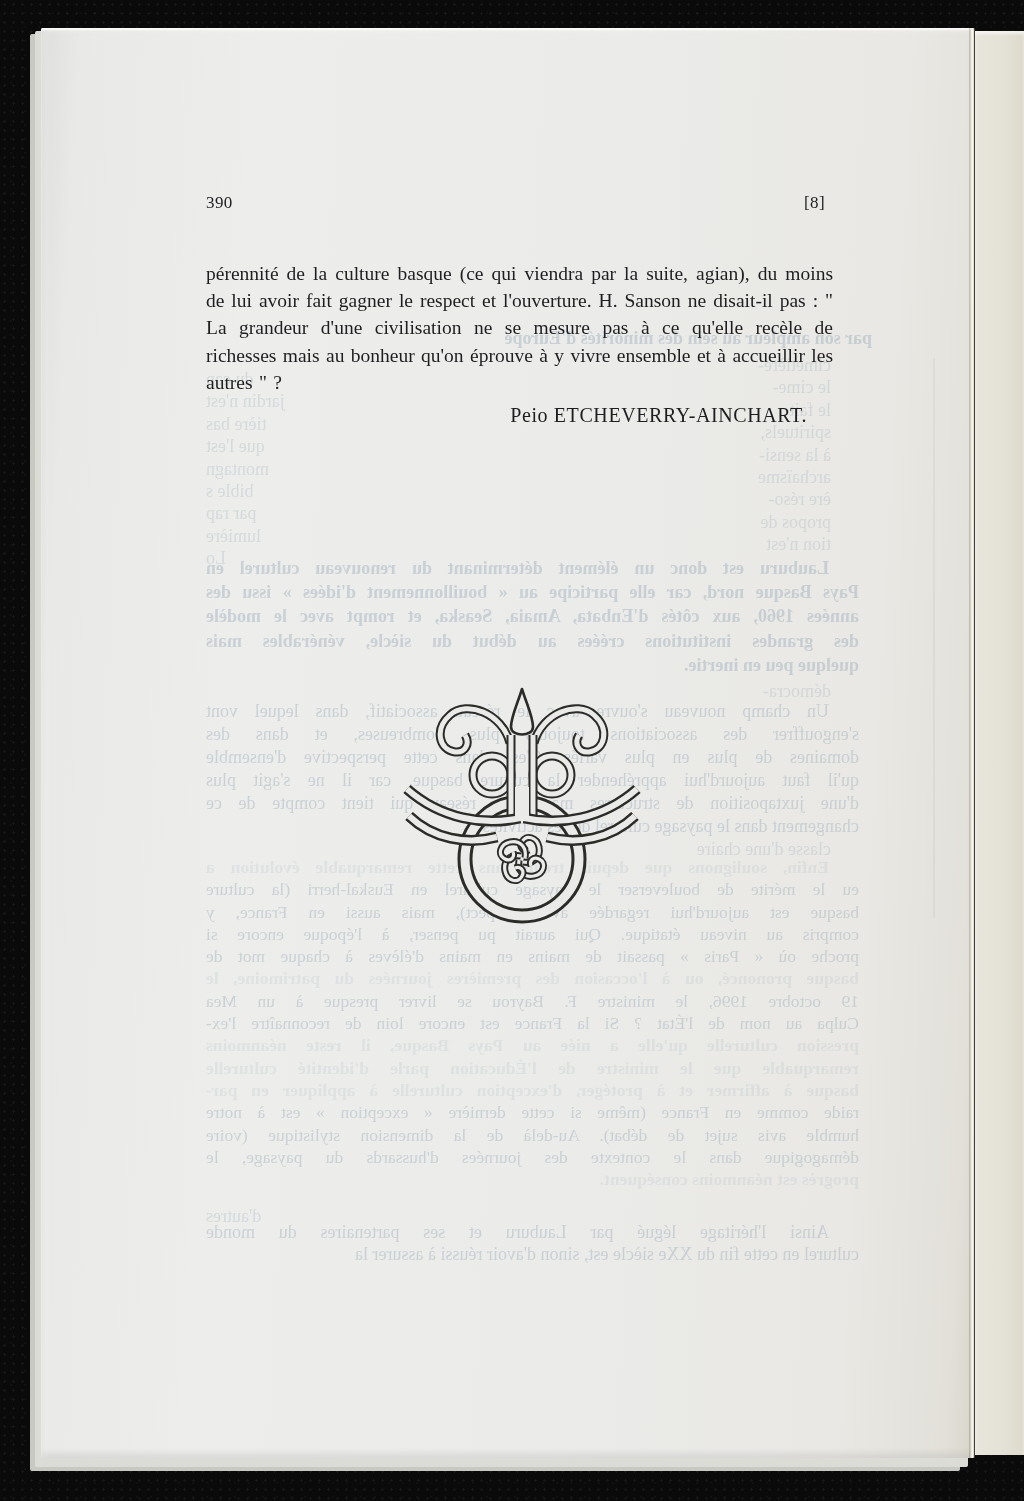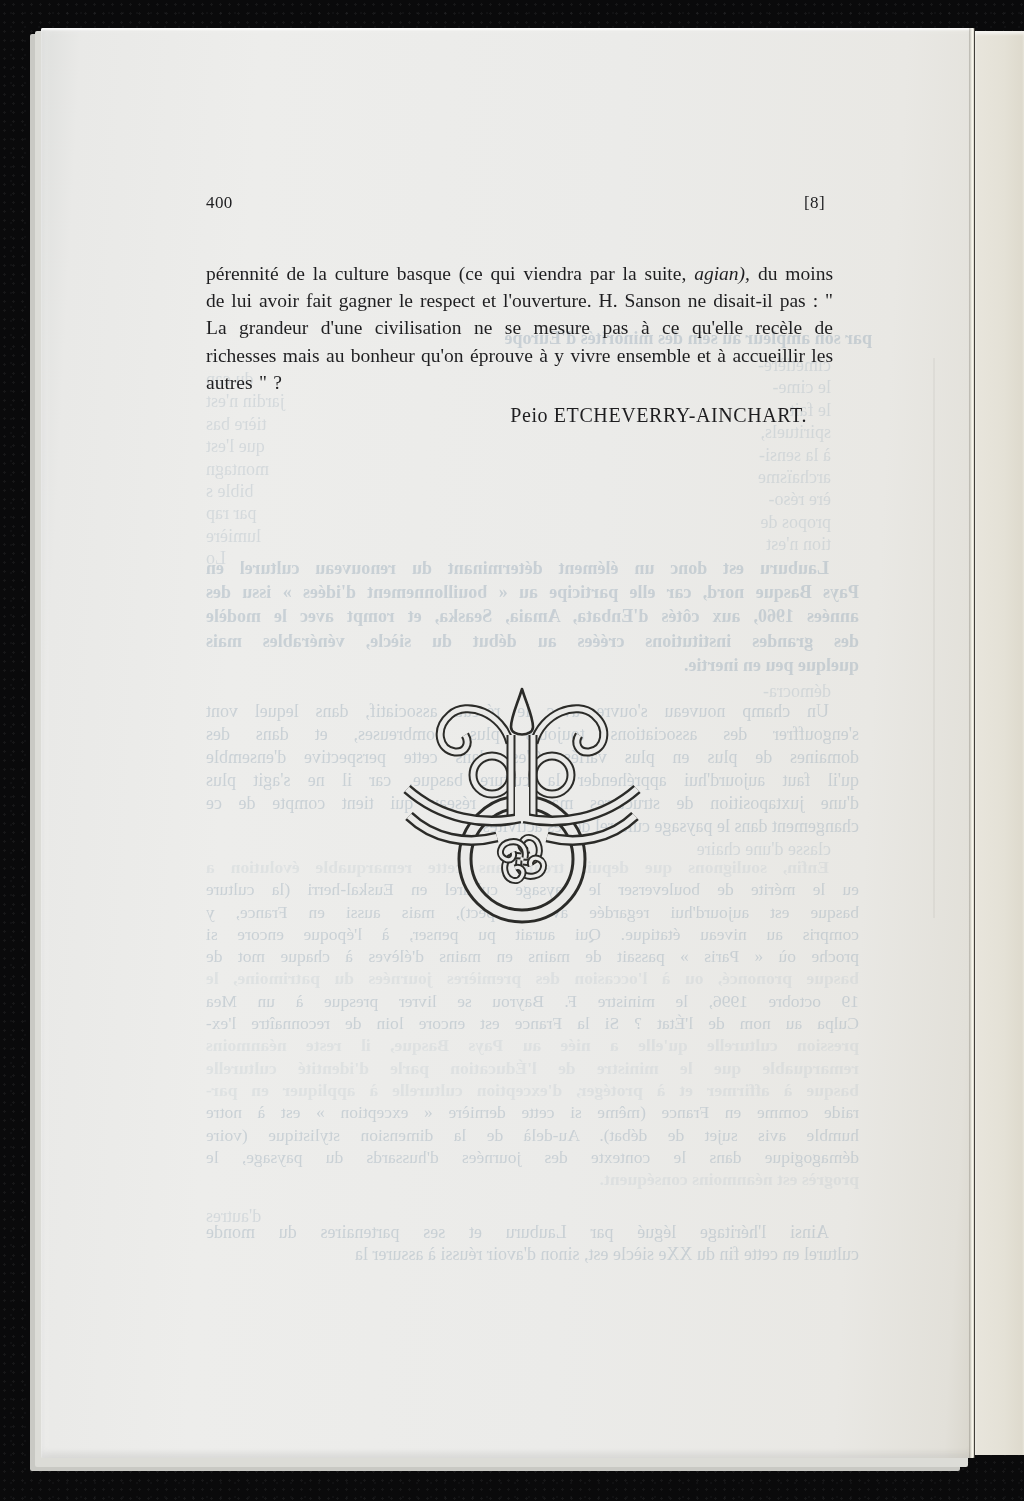--- a/index.html
+++ b/index.html
@@ -30,21 +30,21 @@
   .fold-shadow{position:absolute;left:892px;top:330px;width:2px;height:560px;background:rgba(60,60,60,0.05);}
 
   
   .ink{position:absolute;color:#1e1e20;}
   #header-row{top:165px;left:0;width:933px;height:24px;font-size:17px;letter-spacing:0.4px;}
   #page-number{position:absolute;left:165px;top:0;}
   #running-title{position:absolute;left:0;right:0;text-align:center;top:0;word-spacing:2px;}
   #section-number{position:absolute;left:763px;top:0;}
   #body-paragraph{top:212px;left:165px;width:627px;font-size:19.5px;line-height:27.4px;
     text-align:justify;word-spacing:1.5px;}
-  #body-paragraph .it{font-style:italic;}
+  #body-paragraph .it{}
   #signature-line{top:376px;left:165px;width:601px;text-align:right;font-size:20px;letter-spacing:0.6px;}
 
   
   .ghost{position:absolute;transform:scaleX(-1);color:#97a9b8;opacity:0.40;
     filter:blur(0.5px);font-size:18px;line-height:23px;}
   .ghost .gl{white-space:nowrap;overflow:hidden;}
   .ghost .j{text-align:justify;text-align-last:justify;white-space:normal;}
   .g-bold{font-weight:700;color:#8ba0b2;opacity:0.36;}
   .g-light{opacity:0.28;}
   .indent{padding-left:30px;}
@@ -148,21 +148,21 @@
   </div>
 
   <div class="ghost" id="ghost-bottom">
     <div class="j indent">Ainsi l'héritage légué par Lauburu et ses partenaires du monde</div>
     <div class="gl">culturel en cette fin du XXe siècle est, sinon d'avoir réussi à assurer la</div>
   </div>
 
   <div class="fold-shadow"></div>
 
   <div class="ink" id="header-row">
-    <span id="page-number">400</span>
+    <span id="page-number">390</span>
     <span id="section-number">[8]</span>
   </div>
 
   <p class="ink" id="body-paragraph"><span>pérennité de la culture basque (ce qui viendra par la suite, </span><span class="it">agian),</span><span> du moins de lui avoir fait gagner le respect et l'ouverture. H.  Sanson ne disait-il pas : " La grandeur d'une civilisation ne se mesure pas à ce qu'elle recèle de richesses mais au bonheur qu'on éprouve à y vivre ensemble et à accueillir les autres " ?</span></p>
 
   <div class="ink" id="signature-line">Peio ETCHEVERRY-AINCHART.</div>
 
   <svg id="emblem" viewBox="0 0 246 242">
     <defs>
       <path id="hornL" d="M111,58 C103,28 68,15 51,30 C35,44 40,65 56,67 C67,68 71,58 66,50"></path>

